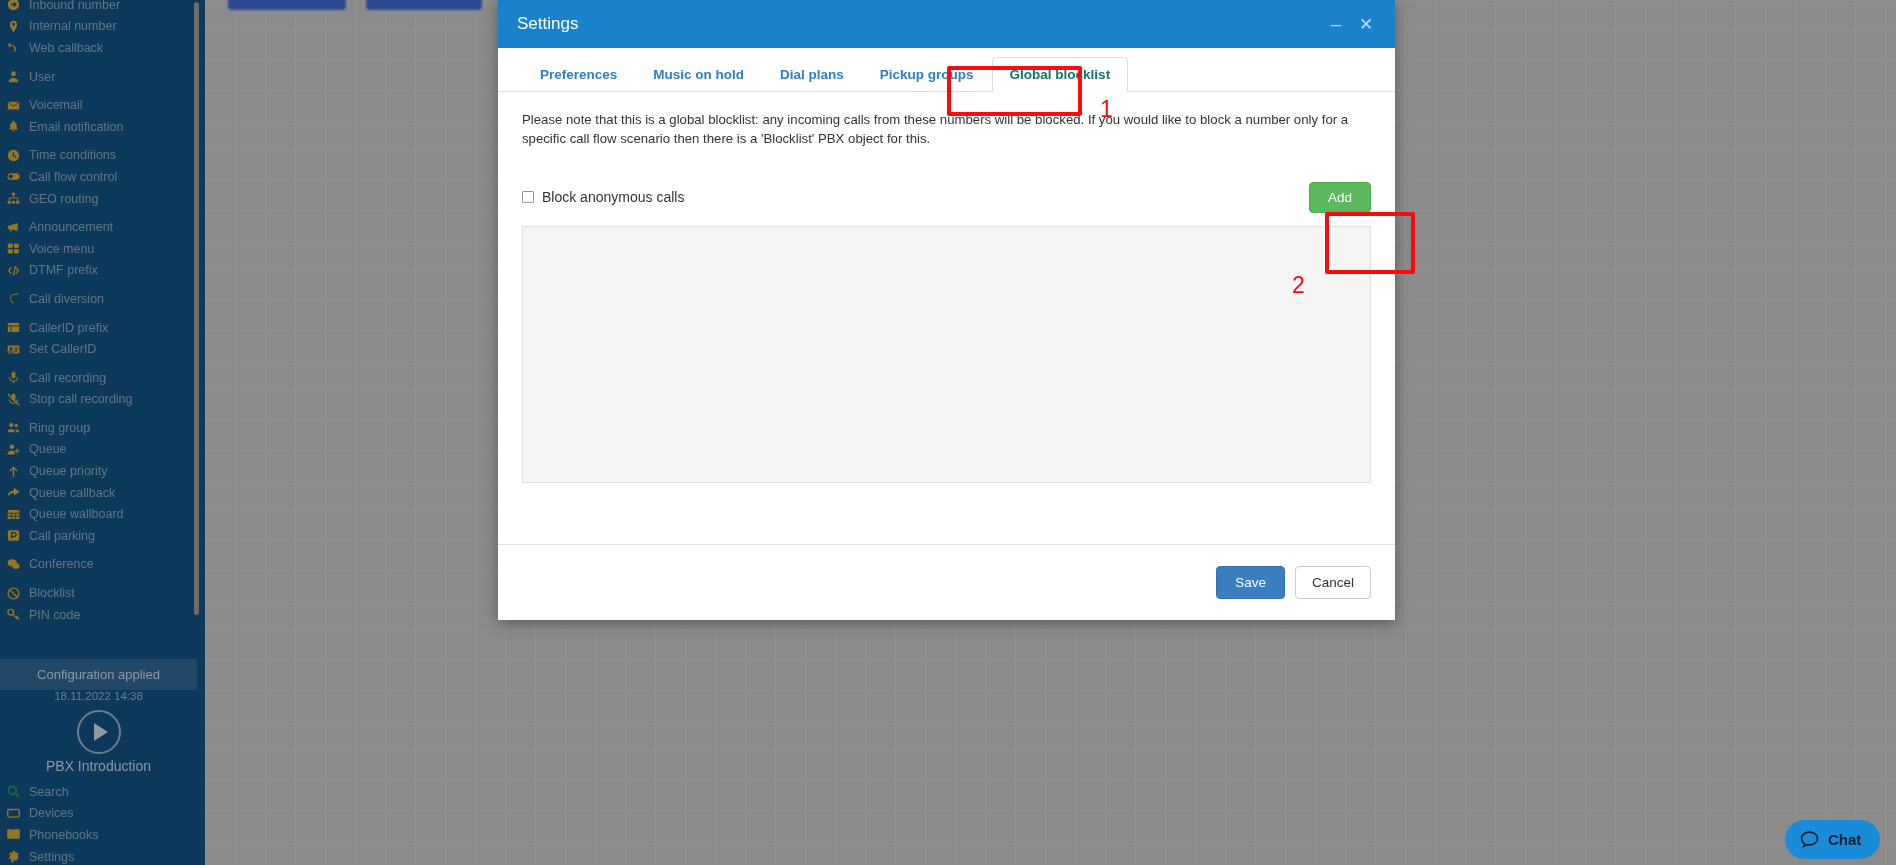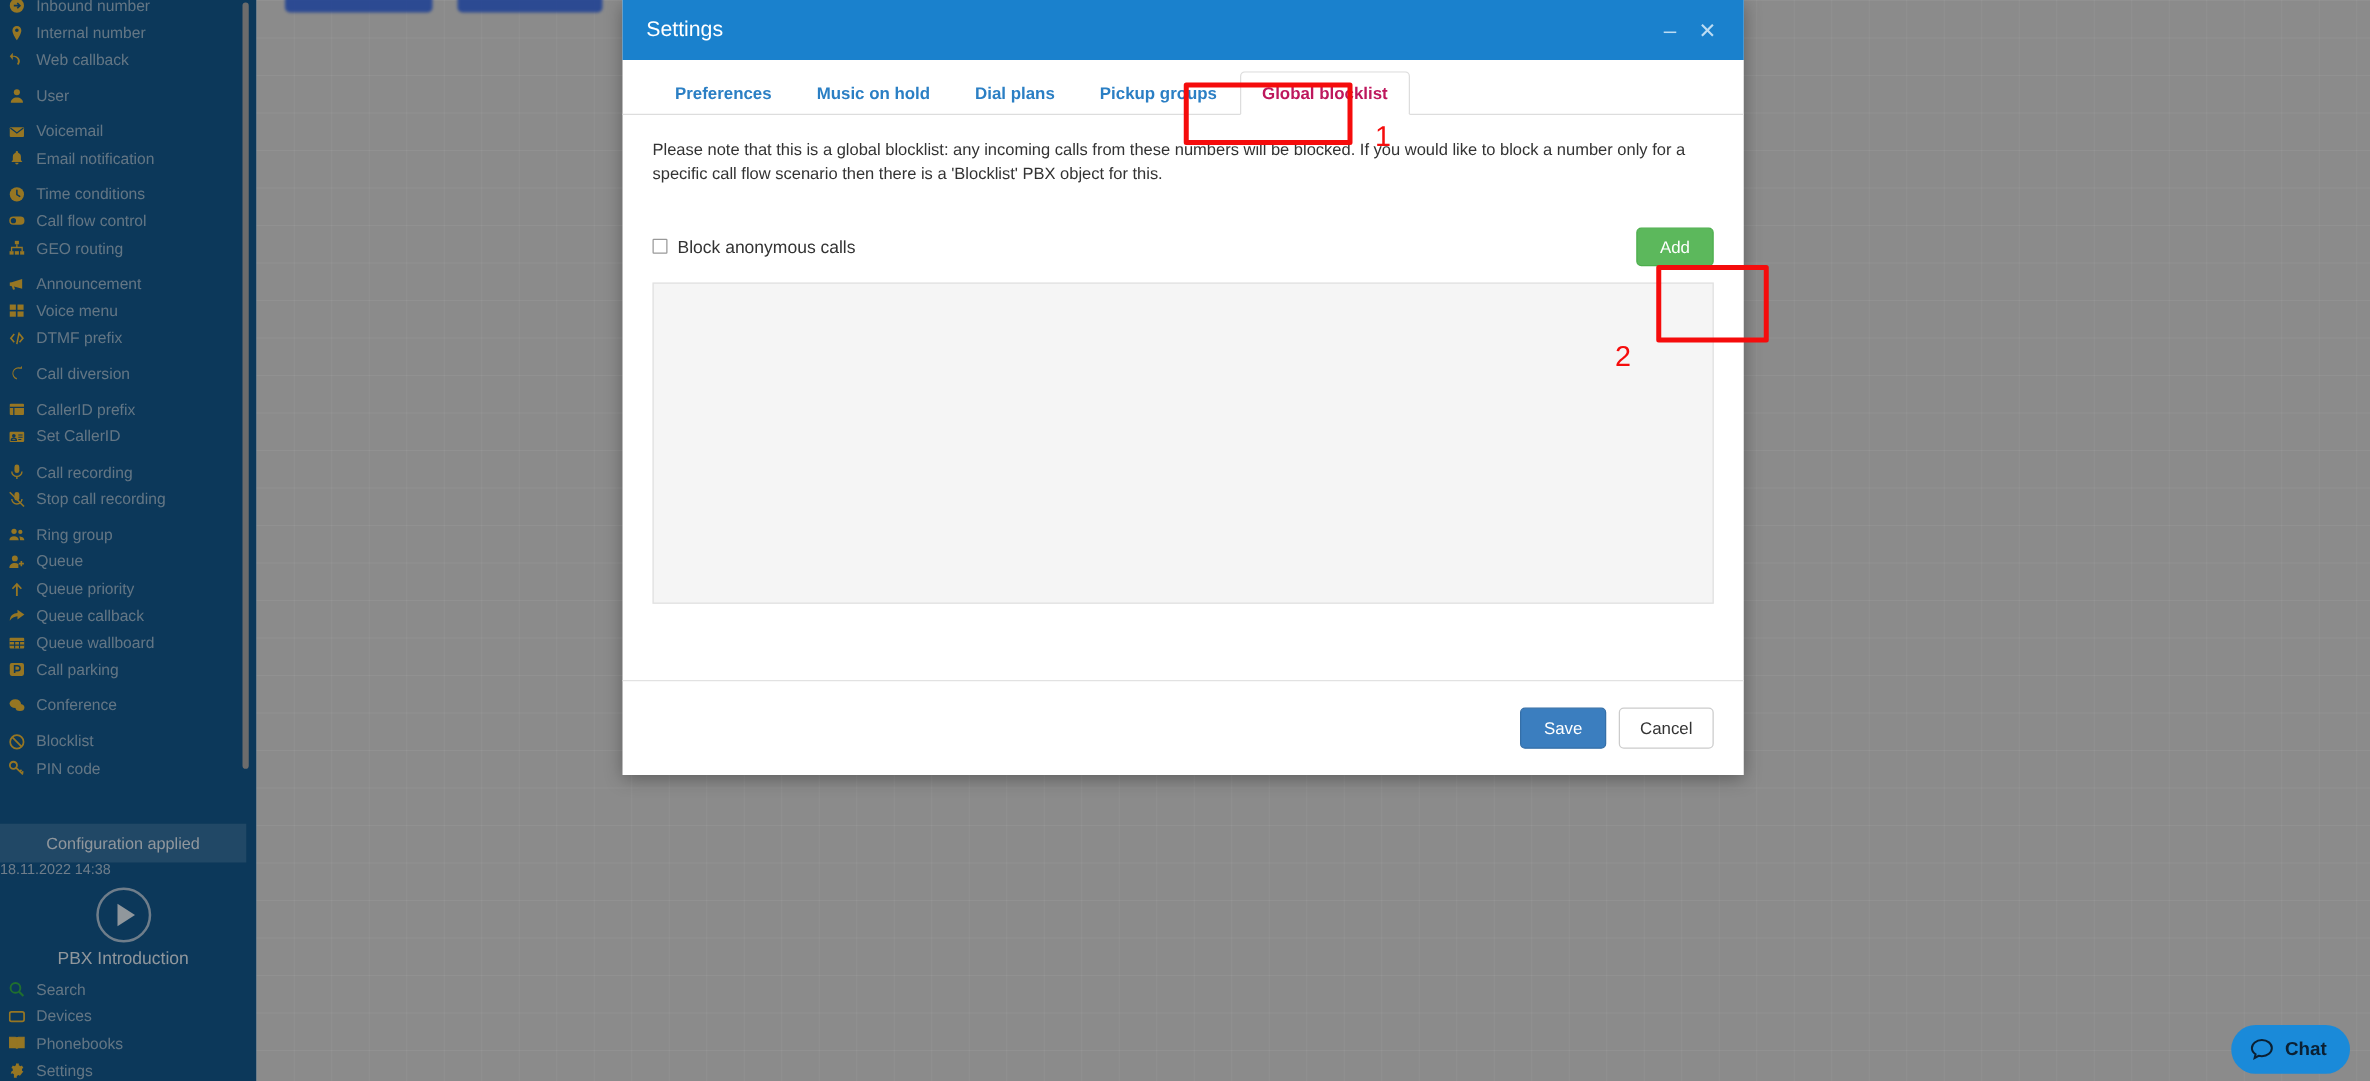--- a/index.html
+++ b/index.html
@@ -64,21 +64,21 @@
   }
 
   .cfg-applied {
     position: absolute; left: 0; top: 659px; width: 197px; height: 31px;
     background: rgba(255,255,255,.13);
     color: #cfd8e0; font-size: 13px;
     display: flex; align-items: center; justify-content: center;
   }
   .cfg-time {
     position: absolute; left: 0; top: 690px; width: 197px;
-    text-align: left; color: #9fb4c6; font-size: 11.5px;
+    text-align: center; color: #9fb4c6; font-size: 11.5px;
   }
   .play-wrap {
     position: absolute; left: 0; top: 710px; width: 197px;
     display: flex; justify-content: center;
   }
   .play-circle {
     width: 44px; height: 44px; border-radius: 50%;
     border: 2px solid #9fb4c6;
     display: flex; align-items: center; justify-content: center;
   }
@@ -119,21 +119,21 @@
     position: relative;
     font-weight: bold;
   }
   .tab {
     padding: 9px 17px; font-size: 13.5px; color: #2b7fc4;
     cursor: pointer; position: relative; top: 1px;
     border: 1px solid transparent; border-radius: 4px 4px 0 0;
     white-space: nowrap;
   }
   .tab.active {
-    color: #be185d; background: #fff;
+    color: #0f766e; background: #fff;
     border-color: #ddd #ddd #fff;
   }
 
   .modal-body { padding: 19px 24px 0 24px; }
   .para {
     font-size: 13.2px; color: #333; line-height: 1.42;
     margin-bottom: 15px; max-width: 848px;
   }
   .para.second { margin-bottom: 26px; }
 

